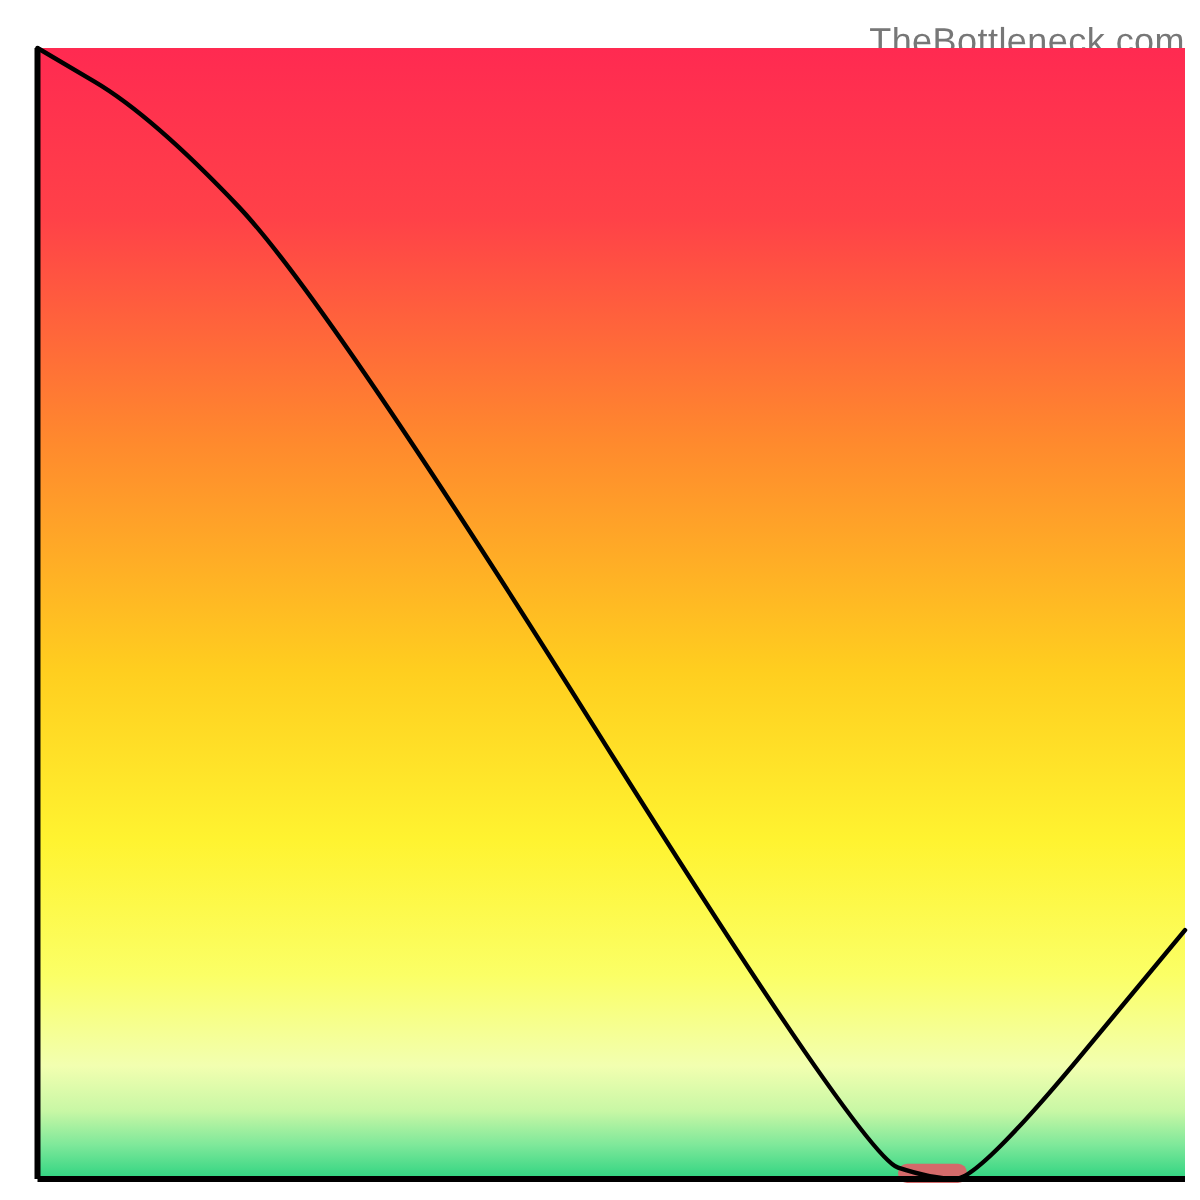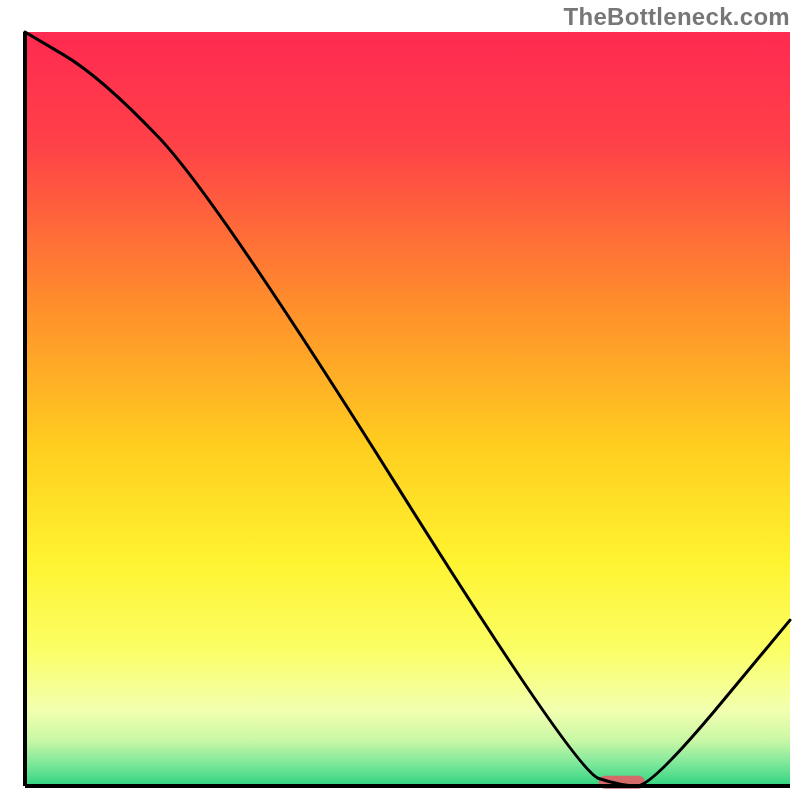--- a/index.html
+++ b/index.html
@@ -10,24 +10,24 @@
     background: #ffffff;
     font-family: Arial, Helvetica, sans-serif;
   }
   .wrap {
     position: relative;
     width: 800px;
     height: 800px;
   }
   .attribution {
     position: absolute;
-    top: 3px;
+    top: 14px;
     right: 10px;
     font-size: 24px;
-    font-weight: 700;
+    font-weight: 400;
     color: #777777;
     letter-spacing: 0.3px;
   }
   svg {
     position: absolute;
     left: 0;
     top: 0;
   }
 </style>
 </head>

